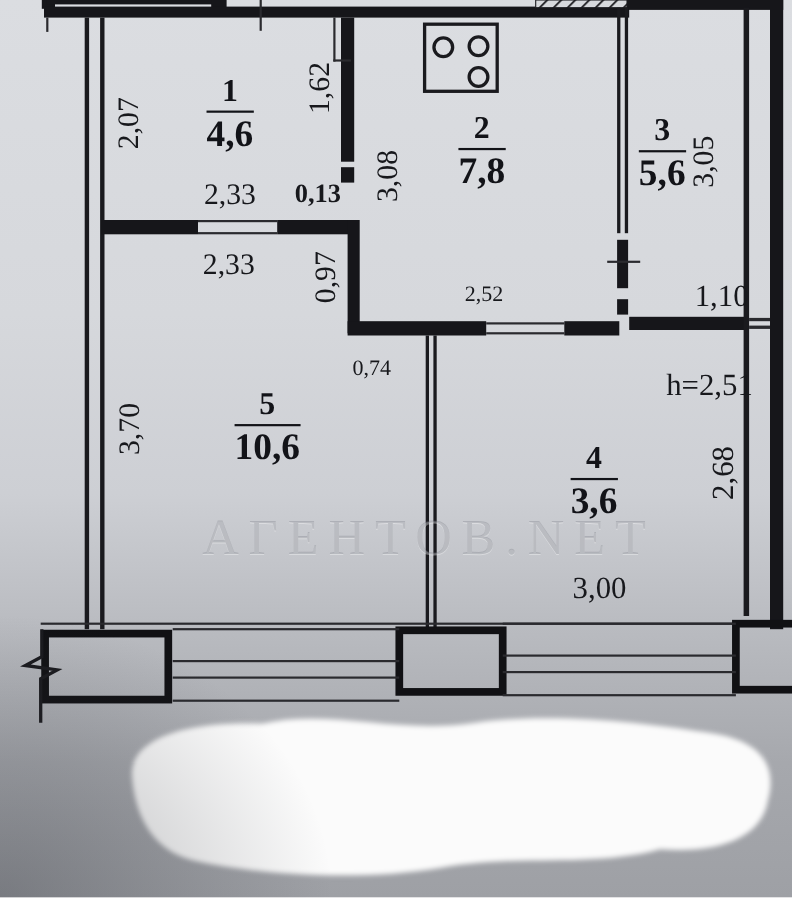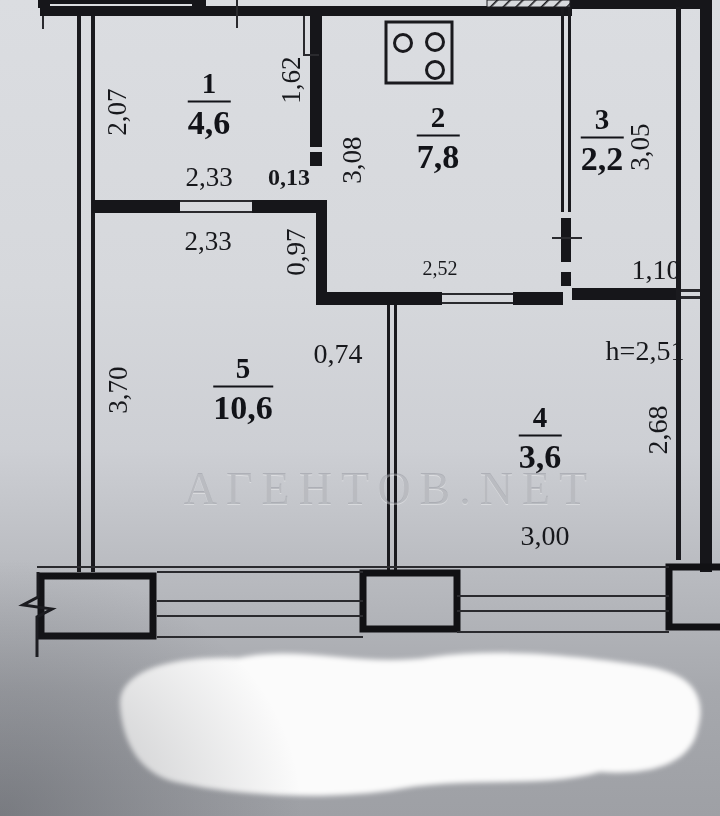--- a/index.html
+++ b/index.html
@@ -129,21 +129,21 @@
     <div class="rarea">4,6</div>
   </div>
   <div class="room" style="left:438px;top:138px">
     <div class="rnum">2</div>
     <div class="rline"></div>
     <div class="rarea">7,8</div>
   </div>
   <div class="room" style="left:602px;top:140px">
     <div class="rnum">3</div>
     <div class="rline"></div>
-    <div class="rarea">2,2</div>
+    <div class="rarea">5,6</div>
   </div>
   <div class="room" style="left:540px;top:438px">
     <div class="rnum">4</div>
     <div class="rline"></div>
     <div class="rarea">3,6</div>
   </div>
   <div class="room" style="left:243px;top:389px">
     <div class="rnum">5</div>
     <div class="rline"></div>
     <div class="rarea">10,6</div>
@@ -152,19 +152,19 @@
   <div class="dim rot" style="left:117px;top:112px">2,07</div>
   <div class="dim rot" style="left:291px;top:80px">1,62</div>
   <div class="dim rot" style="left:352px;top:160px">3,08</div>
   <div class="dim rot" style="left:640px;top:147px">3,05</div>
   <div class="dim" style="left:209px;top:177px">2,33</div>
   <div class="dim small" style="left:289px;top:177px">0,13</div>
   <div class="dim" style="left:208px;top:241px">2,33</div>
   <div class="dim rot" style="left:296px;top:252px">0,97</div>
   <div class="dim" style="left:440px;top:268px;font-size:20px">2,52</div>
   <div class="dim" style="left:656px;top:270px;font-size:28px">1,10</div>
-  <div class="dim" style="left:338px;top:354px;font-size:28px">0,74</div>
+  <div class="dim" style="left:338px;top:335px;font-size:20px">0,74</div>
   <div class="dim" style="left:645px;top:351px;font-size:28px">h=2,51</div>
   <div class="dim rot" style="left:118px;top:390px">3,70</div>
   <div class="dim rot" style="left:658px;top:430px;font-size:28px">2,68</div>
   <div class="dim" style="left:545px;top:536px;font-size:28px">3,00</div>
 
 </div>
 
 </body></html>

